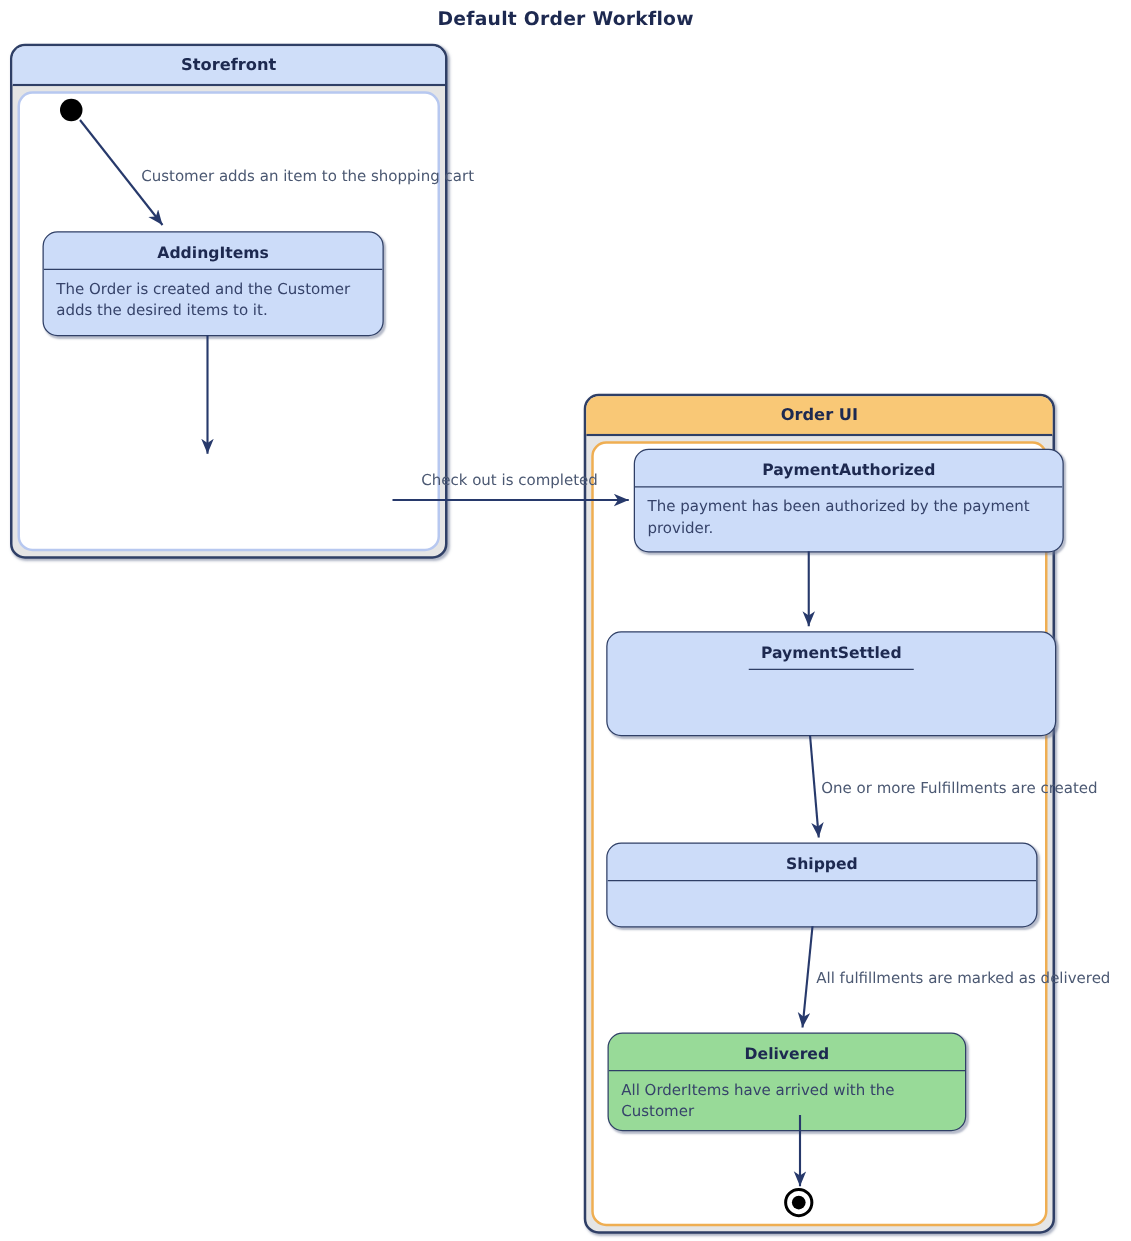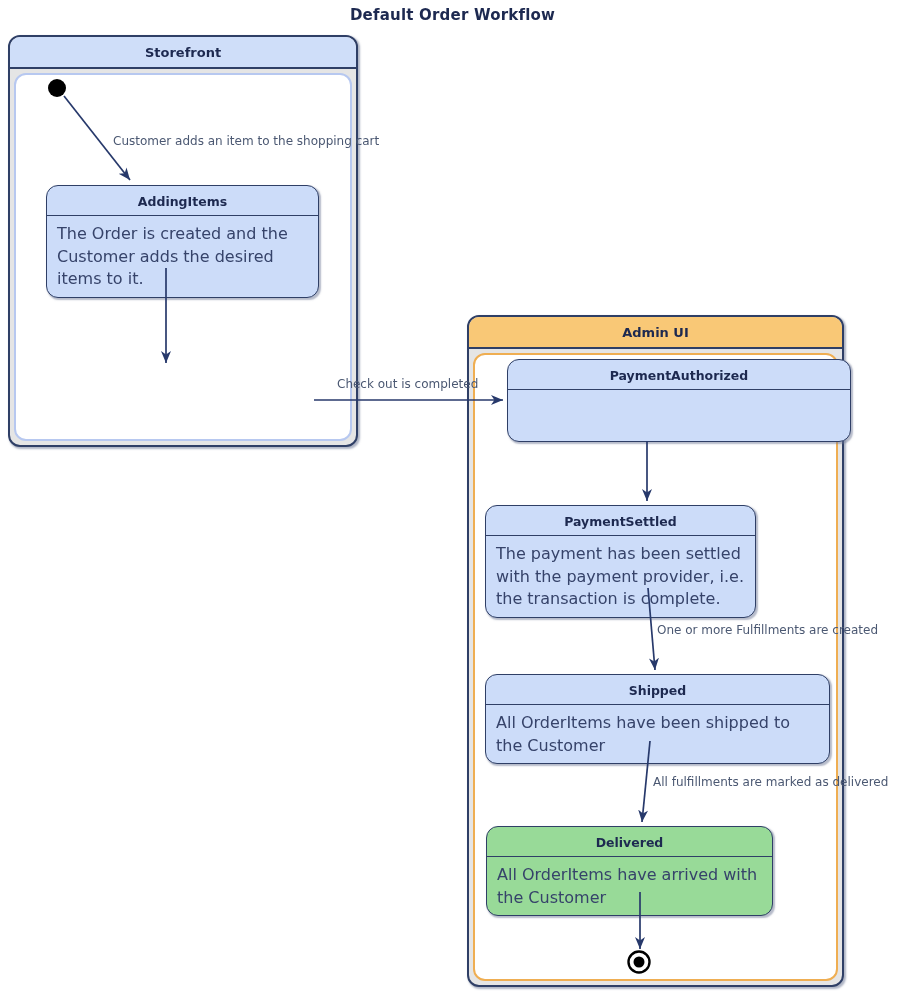--- a/index.html
+++ b/index.html
@@ -46,21 +46,21 @@
     position:absolute;background:var(--state-fill);border:1.5px solid var(--state-border);
     border-radius:12px;box-shadow:1.5px 1.5px 1.5px rgba(110,120,150,.5);
     display:flex;flex-direction:column;overflow:hidden;
   }
   .state.green{background:var(--delivered-fill);}
   .state-title{
     padding:8px 10px 6px;border-bottom:1.5px solid var(--state-border);
     text-align:center;font-size:12.5px;font-weight:bold;color:var(--title-color);
   }
   .state-body{
-    flex:1;padding:7px 10px 6px;font-size:16px;line-height:1.42;color:var(--body-text);
+    flex:1;padding:7px 10px 6px;font-size:12px;line-height:1.42;color:var(--body-text);
   }
 
   .edge-label{
     position:absolute;font-size:12px;color:var(--label-color);white-space:nowrap;
   }
 
   svg.arrow-layer{position:absolute;left:0;top:0;width:905px;height:993px;pointer-events:none;}
   .arrow-line{stroke:var(--arrow-color);stroke-width:1.7;fill:none;}
   .arrow-head{fill:var(--arrow-color);}
   .initial-dot{fill:#000000;}
@@ -73,45 +73,44 @@
 <div class="canvas">
 
   <div class="diagram-title">Default Order Workflow</div>
 
   <div class="container storefront" style="left:8px;top:35px;width:350px;height:412px;">
     <div class="container-header">
       <span>Storefront</span>
     </div>
     <div class="container-inner"></div>
 
-    <div class="state" style="left:36px;top:148px;width:273px;min-height:84px;">
+    <div class="state" style="left:24px;top:148px;width:273px;min-height:84px;">
       <div class="state-title">AddingItems</div>
       <div class="state-body">The Order is created and the Customer adds the desired items to it.</div>
     </div>
 
   </div>
 
   <div class="container admin" style="left:467px;top:315px;width:377px;height:672px;">
     <div class="container-header">
-      <span>Admin UI</span>
+      <span>Order UI</span>
     </div>
     <div class="container-inner"></div>
 
     <div class="state" style="left:38px;top:42px;width:344px;min-height:83px;">
       <div class="state-title">PaymentAuthorized</div>
+      <div class="state-body">The payment has been authorized by the payment provider.</div>
     </div>
 
-    <div class="state" style="left:16px;top:188px;width:271px;min-height:84px;">
+    <div class="state" style="left:16px;top:188px;width:360px;min-height:84px;align-items:center;">
       <div class="state-title">PaymentSettled</div>
-      <div class="state-body">The payment has been settled with the payment provider, i.e. the transaction is complete.</div>
     </div>
 
     <div class="state" style="left:16px;top:357px;width:345px;min-height:68px;">
       <div class="state-title">Shipped</div>
-      <div class="state-body">All OrderItems have been shipped to the Customer</div>
     </div>
 
     <div class="state green" style="left:17px;top:509px;width:287px;min-height:67px;">
       <div class="state-title">Delivered</div>
       <div class="state-body">All OrderItems have arrived with the Customer</div>
     </div>
   </div>
 
   <svg class="arrow-layer" viewBox="0 0 905 993">
     <defs>

